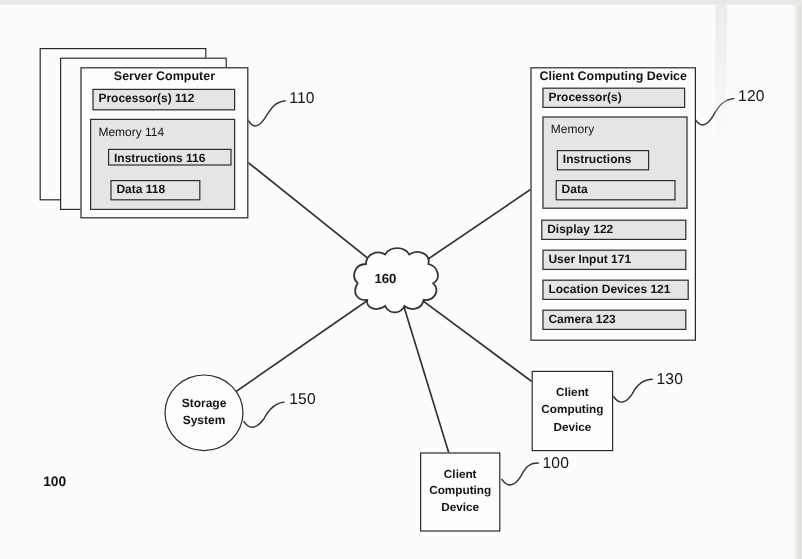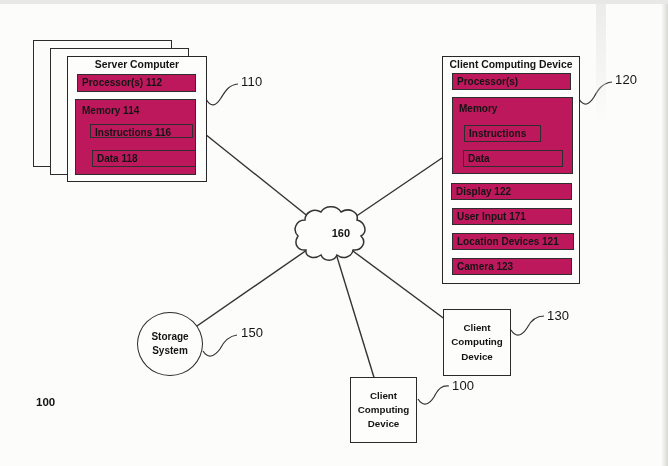--- a/index.html
+++ b/index.html
@@ -5,32 +5,32 @@
   html,body{margin:0;padding:0;background:#e8e8e6;}
   .canvas{
     position:relative;width:668px;height:466px;margin:4px auto;
     background:#fcfcfa;overflow:hidden;
     font-family:"Liberation Sans", sans-serif;
     color:#141414;
   }
   .wires{position:absolute;left:0;top:0;width:668px;height:466px;}
   .sheet{position:absolute;background:#fcfcfa;border:1.6px solid #2c2c2c;box-sizing:border-box;}
   .box{position:absolute;background:#fdfdfc;border:1.8px solid #272727;box-sizing:border-box;}
-  .inner{position:absolute;background:#be185d;border:1.4px solid #2e2e2e;box-sizing:border-box;
+  .inner{position:absolute;background:#e5e5e5;border:1.4px solid #2e2e2e;box-sizing:border-box;
          font-size:10px;font-weight:600;line-height:14px;padding:1px 0 0 4px;white-space:nowrap;overflow:hidden;}
   .box-title{position:absolute;top:2px;left:0;right:0;text-align:center;
              font-size:10.4px;font-weight:600;white-space:nowrap;}
-  .mem-label{position:absolute;top:4px;left:6px;font-size:10px;font-weight:700;white-space:nowrap;}
+  .mem-label{position:absolute;top:4px;left:6px;font-size:10px;font-weight:400;white-space:nowrap;}
   .node{position:absolute;background:#fdfdfc;border:1.6px solid #2a2a2a;box-sizing:border-box;
         display:flex;align-items:center;justify-content:center;text-align:center;
         font-size:9.8px;font-weight:600;line-height:1.45;}
   .circle{border-radius:50%;align-items:center;}
   .ref{position:absolute;font-size:13px;font-weight:400;letter-spacing:0.2px;white-space:nowrap;}
   .fig-ref{position:absolute;font-size:11.5px;font-weight:700;}
-  .cloud-label{position:absolute;left:312px;top:223px;width:38px;text-align:right;
+  .cloud-label{position:absolute;left:312px;top:223px;width:38px;text-align:left;
                font-size:11px;font-weight:600;}
   .scan-edge{position:absolute;right:0;top:0;width:7px;height:100%;
              background:linear-gradient(to left,#d7d7d3,rgba(215,215,211,0));}
   .scan-streak{position:absolute;top:0;height:120px;width:10px;
                background:linear-gradient(to bottom,#ececea,rgba(236,236,234,0));}
 </style>
 </head>
 <body>
 
 <div class="canvas">
@@ -62,21 +62,21 @@
   <div class="box" style="left:67px;top:52px;width:140px;height:126px">
     <div class="box-title">Server Computer</div>
     <div class="inner" style="left:9px;top:17px;width:119px;height:18px">
       <span>Processor(s) 112</span>
     </div>
     <div class="inner" style="left:7px;top:42px;width:121px;height:76px;padding:0">
       <div class="mem-label">Memory 114</div>
       <div class="inner" style="left:14px;top:24px;width:103px;height:14px">
         <span>Instructions 116</span>
       </div>
-      <div class="inner" style="left:16px;top:50px;width:115px;height:17px">
+      <div class="inner" style="left:16px;top:50px;width:75px;height:17px">
         <span>Data 118</span>
       </div>
     </div>
   </div>
 
   <div class="box" style="left:442px;top:52px;width:138px;height:228px">
     <div class="box-title">Client Computing Device</div>
     <div class="inner" style="left:9px;top:16px;width:119px;height:17px">
       <span>Processor(s)</span>
     </div>

